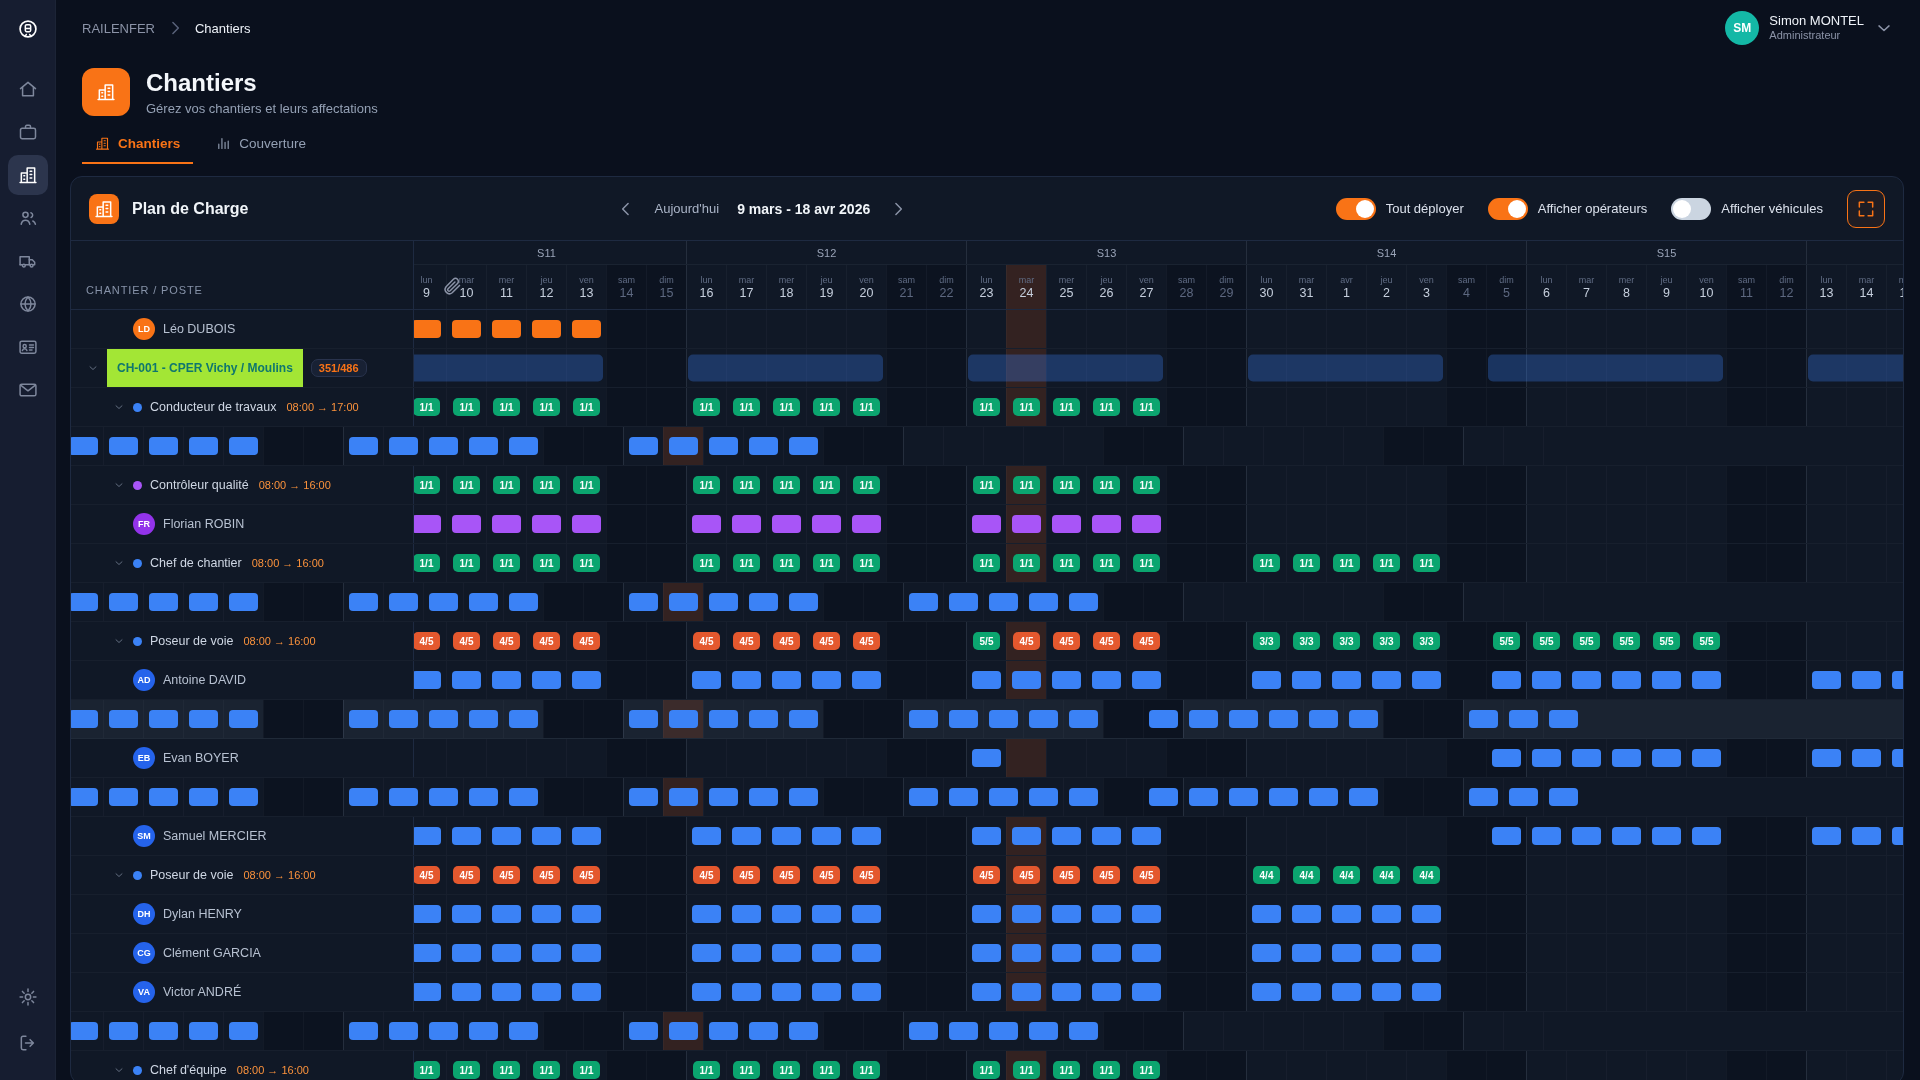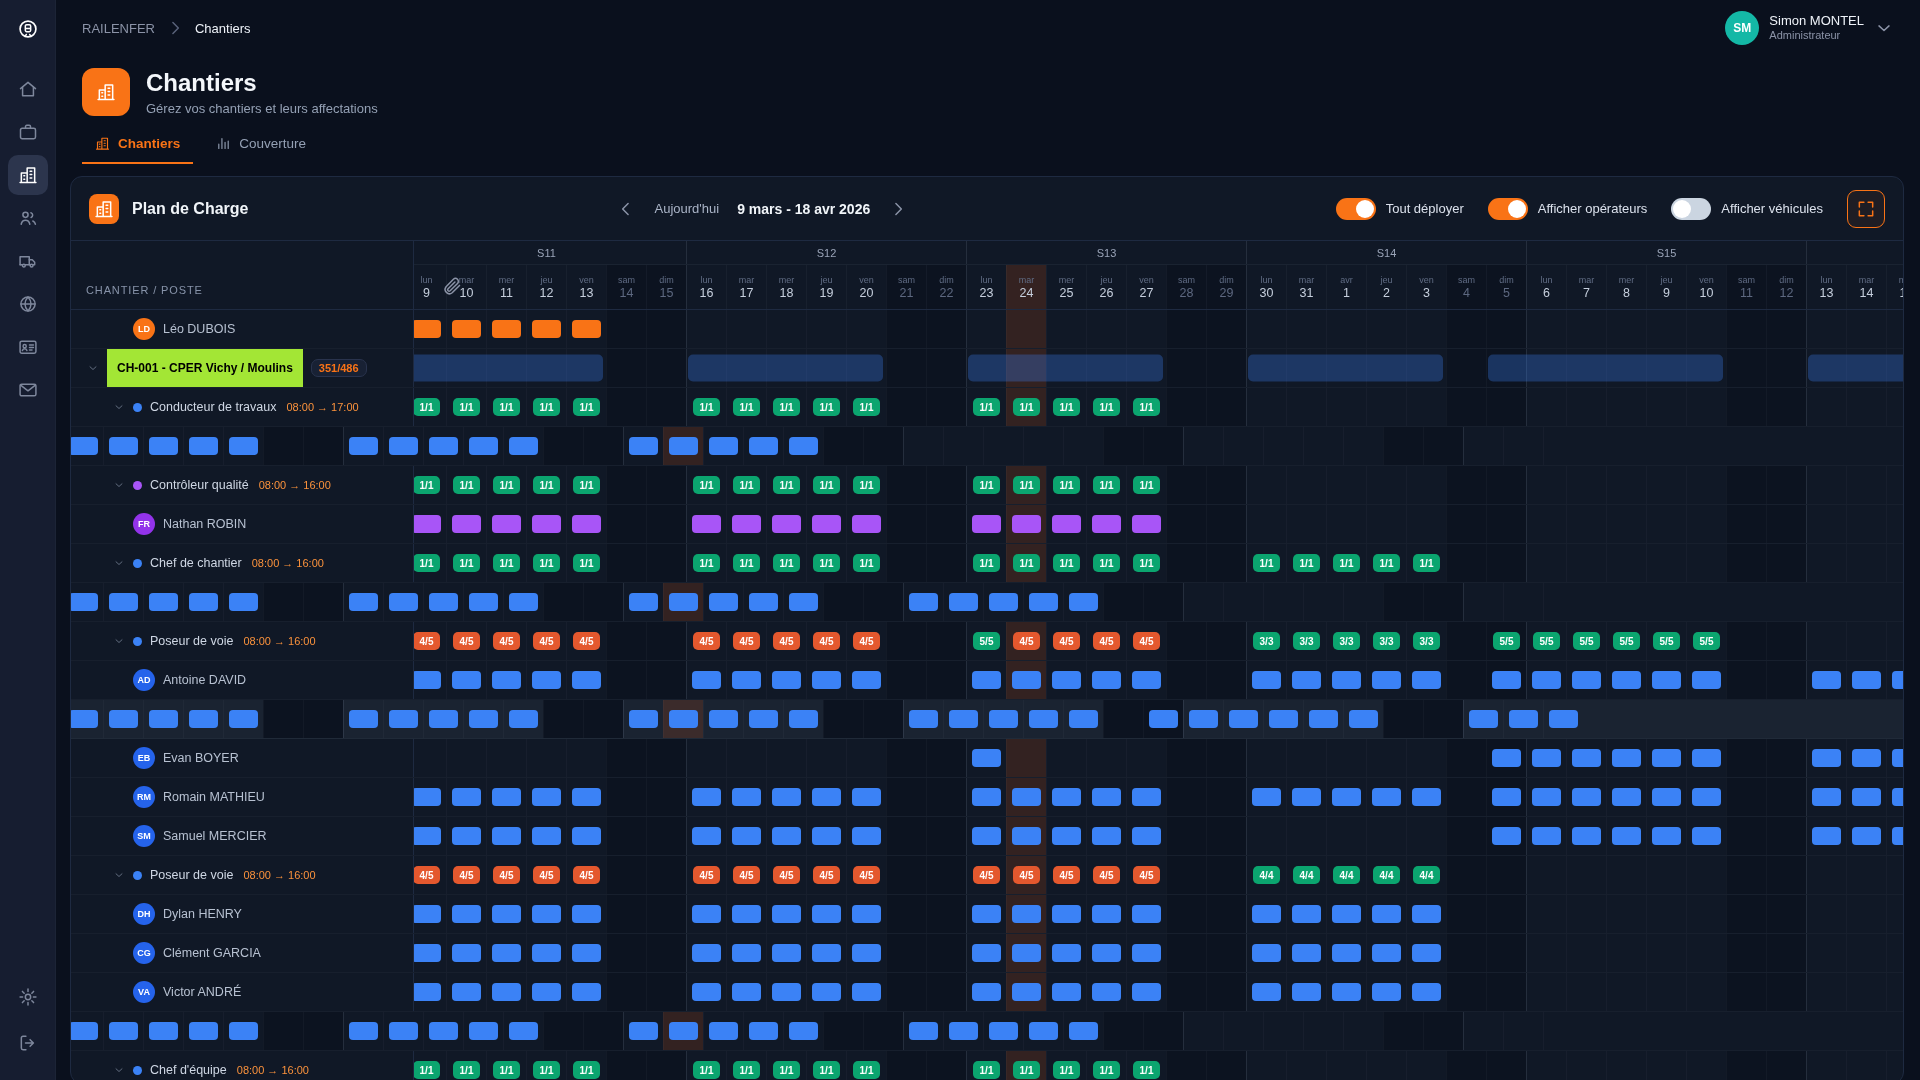--- a/index.html
+++ b/index.html
@@ -80,21 +80,21 @@
   .clip svg{width:13px;height:13px}
   .grid-body{flex:1;overflow:hidden}
   .row{display:flex;height:39px;border-bottom:1px solid rgba(148,163,184,.055)}
   .row.hl{background:rgba(148,163,184,.08)}
   .row-label{width:343px;flex:none;border-right:1px solid #1e2a41;display:flex;align-items:center;gap:8px;font-size:12.5px;cursor:pointer;overflow:hidden;white-space:nowrap}
   .lbl-chantier{padding-left:16px}
   .lbl-poste{padding-left:42px}
   .lbl-operator{padding-left:62px}
   .chevron{color:#6b7689;display:inline-flex;flex:none;cursor:pointer}
   .chevron svg{width:12px;height:12px}
-  .chantier-pill{background:#a3e635;color:#000000;font-weight:bold;font-size:12px;padding:18px 10px;border-radius:4px}
+  .chantier-pill{background:#a3e635;color:#0f766e;font-weight:bold;font-size:12px;padding:18px 10px;border-radius:4px}
   .ratio-badge{background:#182134;border:1px solid #29334d;color:#f97316;font-weight:bold;font-size:11px;padding:2px 7px;border-radius:7px}
   .dot{width:9px;height:9px;border-radius:50%;flex:none}
   .poste-name{color:#cfd7e4}
   .poste-time{font-size:11px;color:#fb923c;margin-left:2px}
   .op-avatar{width:22px;height:22px;border-radius:50%;color:#fff;font-size:9px;font-weight:bold;display:flex;align-items:center;justify-content:center;flex:none}
   .op-name{color:#b7c1d1}
   .row-cells{flex:1;overflow:hidden}
   .cells{position:relative;display:flex;width:1520px;height:100%;margin-left:-8px}
   .cell{width:40px;flex:none;border-left:1px solid rgba(148,163,184,.05);display:flex;align-items:center;justify-content:center}
   .cell.we{background:#0c1320}
@@ -863,21 +863,21 @@
                 <div class="cell we"></div>
                 <div class="cell ws"></div>
                 <div class="cell"></div>
                 <div class="cell"></div>
               </div>
             </div>
           </div>
           <div class="row">
             <div class="row-label lbl-operator">
               <span class="op-avatar" style="background: rgb(147, 51, 234);">FR</span>
-              <span class="op-name">Nathan ROBIN</span>
+              <span class="op-name">Florian ROBIN</span>
             </div>
             <div class="row-cells">
               <div class="cells">
                 <div class="cell ws">
                   <div class="bar" style="background: rgb(168, 85, 247);"></div>
                 </div>
                 <div class="cell">
                   <div class="bar" style="background: rgb(168, 85, 247);"></div>
                 </div>
                 <div class="cell">
@@ -1499,24 +1499,20 @@
                 <div class="cell">
                   <div class="bar" style="background: rgb(59, 130, 246);"></div>
                 </div>
                 <div class="cell">
                   <div class="bar" style="background: rgb(59, 130, 246);"></div>
                 </div>
               </div>
             </div>
           </div>
           <div class="row">
-            <div class="row-label lbl-operator">
-              <span class="op-avatar" style="background: rgb(37, 99, 235);">RM</span>
-              <span class="op-name">Romain MATHIEU</span>
-            </div>
             <div class="row-cells">
               <div class="cells">
                 <div class="cell ws">
                   <div class="bar" style="background: rgb(59, 130, 246);"></div>
                 </div>
                 <div class="cell">
                   <div class="bar" style="background: rgb(59, 130, 246);"></div>
                 </div>
                 <div class="cell">
                   <div class="bar" style="background: rgb(59, 130, 246);"></div>

